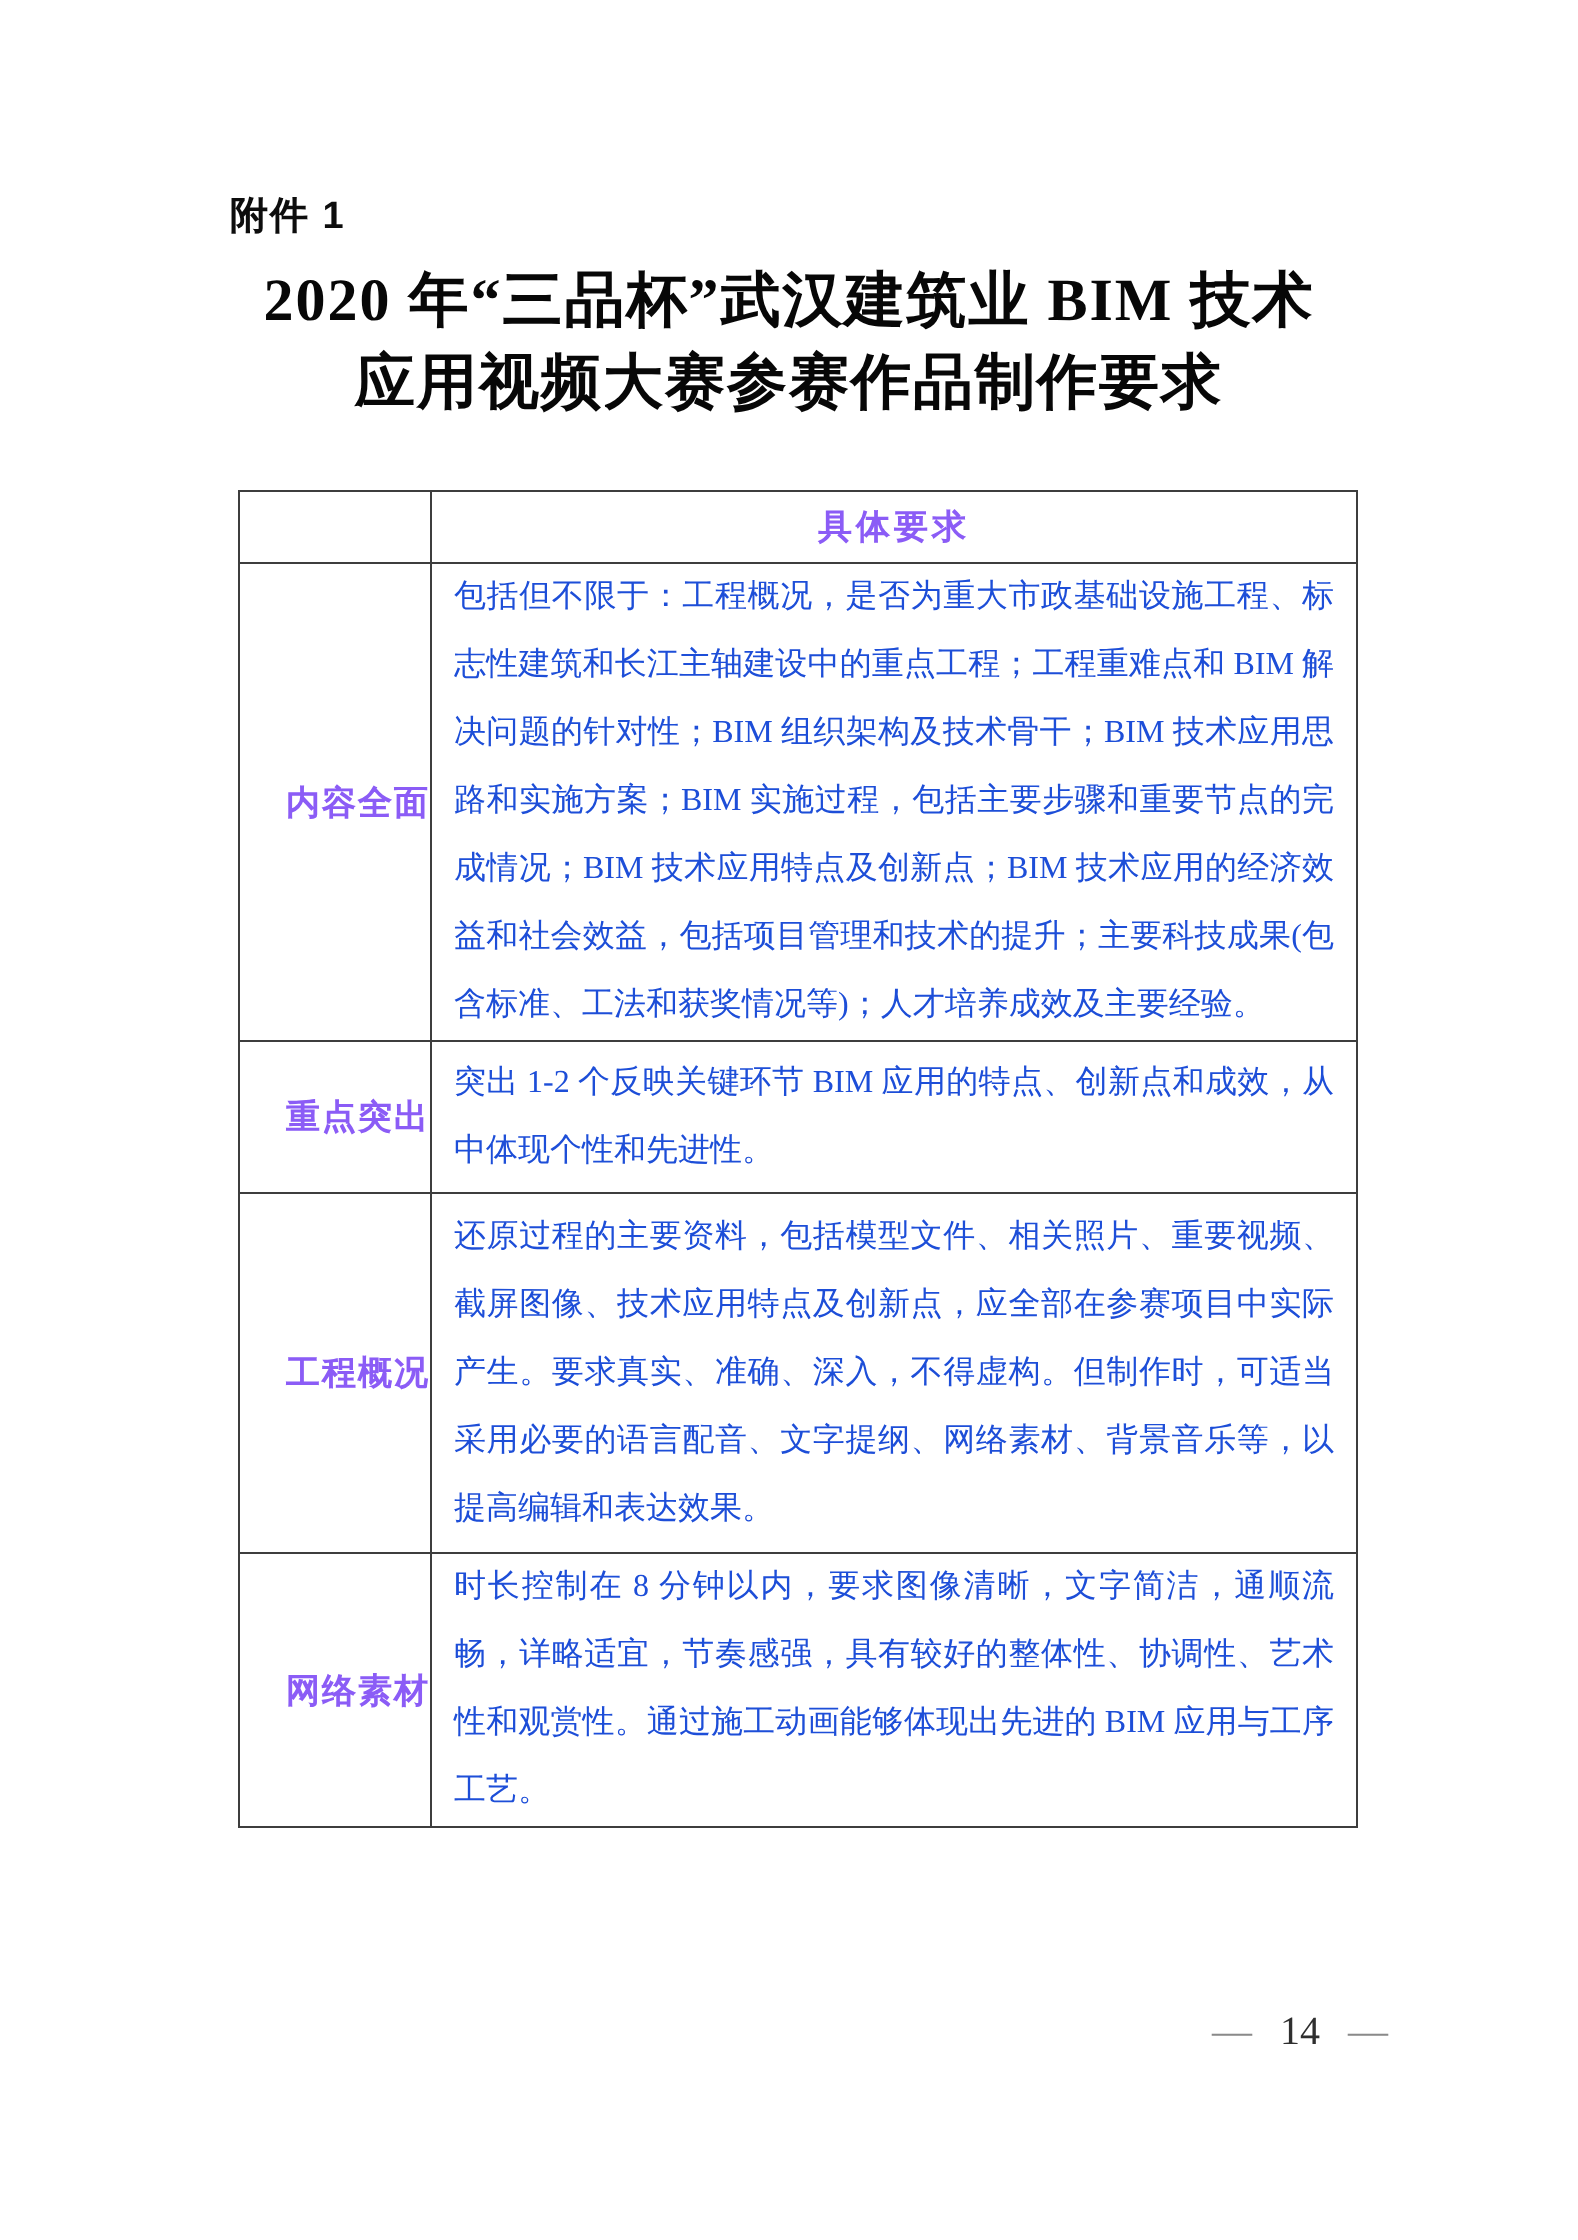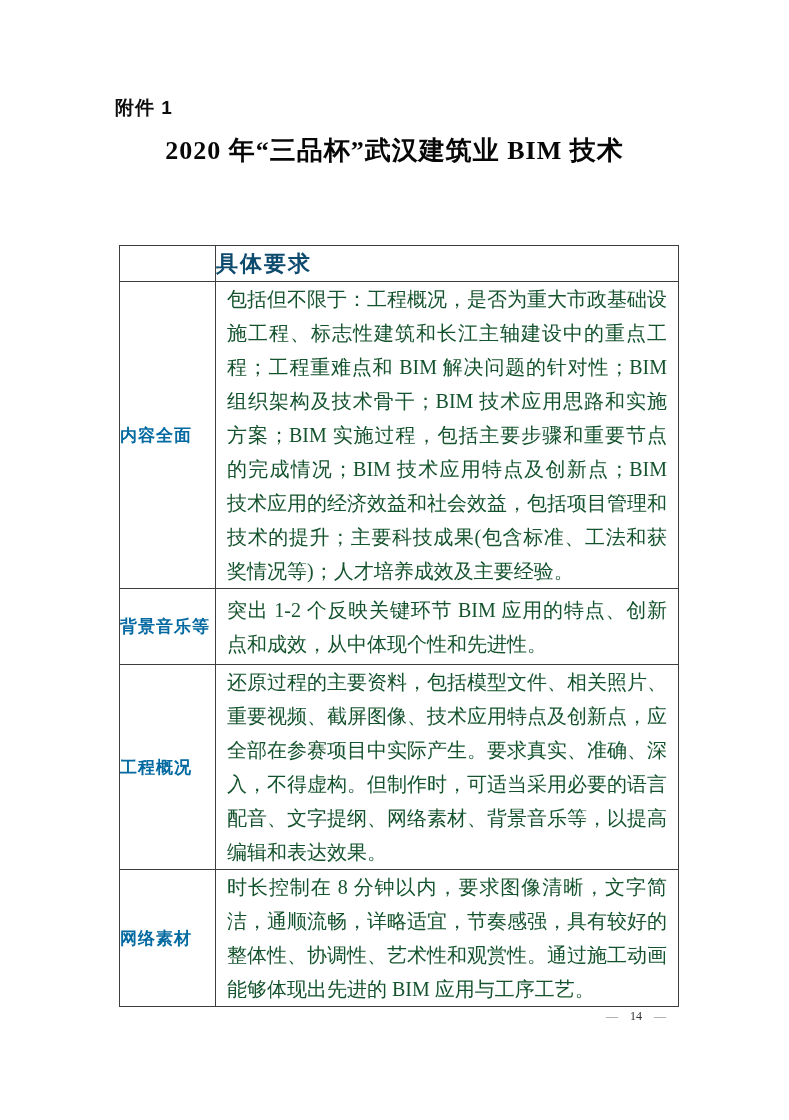--- a/index.html
+++ b/index.html
@@ -24,21 +24,21 @@
     letter-spacing: 1px;
   }
 
   .doc-title {
     position: absolute;
     left: 0;
     right: 0;
     top: 130px;
     text-align: center;
     font-weight: bold;
-    font-size: 26px;
+    font-size: 30px;
     line-height: 41px;
     color: #070707;
     letter-spacing: 1px;
   }
 
   table.req-table {
     position: absolute;
     left: 119px;
     top: 245px;
     width: 560px;
@@ -47,86 +47,88 @@
   }
   .req-table td {
     border: 1px solid #3d3d3d;
     vertical-align: middle;
   }
   .req-table col.c-label { width: 96px; }
 
   .req-table .corner-cell { background: #ffffff; }
 
   .req-table .header-cell {
+    text-align: center;
     font-weight: bold;
-    font-size: 22px;
+    font-size: 17px;
     letter-spacing: 2px;
-    color: #0c4a6e;
+    color: #8b5cf6;
   }
   .req-table tr.header-row td { height: 36px; }
 
   .req-table .label-cell {
-    text-align: left;
+    text-align: right;
     font-weight: bold;
     font-size: 17px;
     letter-spacing: 1px;
-    color: #0369a1;
+    color: #8b5cf6;
   }
   .req-table .content-cell {
     padding: 0 11px;
-    font-size: 20px;
+    font-size: 16px;
     line-height: 34px;
     text-align: justify;
     text-justify: inter-ideograph;
-    color: #14532d;
+    color: #1d4ed8;
   }
 
   .req-table tr.row-0 td { height: 239px; }
   .req-table tr.row-1 td { height: 76px; }
   .req-table tr.row-2 td { height: 180px; }
   .req-table tr.row-3 td { height: 122px; }
 
   .page-footer {
     position: absolute;
     left: 606px;
     top: 1006px;
-    font-size: 12px;
+    font-size: 20px;
     line-height: 20px;
     color: #2a2a2a;
     white-space: nowrap;
     text-align: right;
   }
   .page-footer .dash { color: #8a8a8a; }
   .page-footer .num { margin: 0 9px; color: #2f2f2f; }
 </style>
 </head>
 <body>
 
 <div class="attachment-label">附件 1</div>
 
 <div class="doc-title">
   <div>2020 年“三品杯”武汉建筑业 BIM 技术</div>
+  <div>应用视频大赛参赛作品制作要求</div>
 </div>
 
 <table class="req-table">
   <colgroup>
     <col class="c-label">
     <col>
   </colgroup>
   <tbody>
       <tr class="header-row">
     <td class="corner-cell"></td>
     <td class="header-cell">具体要求</td>
   </tr>
   <tr class="row-0">
     <td class="label-cell">内容全面</td>
     <td class="content-cell">包括但不限于：工程概况，是否为重大市政基础设施工程、标志性建筑和长江主轴建设中的重点工程；工程重难点和 BIM 解决问题的针对性；BIM 组织架构及技术骨干；BIM 技术应用思路和实施方案；BIM 实施过程，包括主要步骤和重要节点的完成情况；BIM 技术应用特点及创新点；BIM 技术应用的经济效益和社会效益，包括项目管理和技术的提升；主要科技成果(包含标准、工法和获奖情况等)；人才培养成效及主要经验。</td>
   </tr>
   <tr class="row-1">
-    <td class="label-cell">背景音乐等</td>
+    <td class="label-cell">重点突出</td>
     <td class="content-cell">突出 1-2 个反映关键环节 BIM 应用的特点、创新点和成效，从中体现个性和先进性。</td>
   </tr>
   <tr class="row-2">
     <td class="label-cell">工程概况</td>
     <td class="content-cell">还原过程的主要资料，包括模型文件、相关照片、重要视频、截屏图像、技术应用特点及创新点，应全部在参赛项目中实际产生。要求真实、准确、深入，不得虚构。但制作时，可适当采用必要的语言配音、文字提纲、网络素材、背景音乐等，以提高编辑和表达效果。</td>
   </tr>
   <tr class="row-3">
     <td class="label-cell">网络素材</td>
     <td class="content-cell">时长控制在 8 分钟以内，要求图像清晰，文字简洁，通顺流畅，详略适宜，节奏感强，具有较好的整体性、协调性、艺术性和观赏性。通过施工动画能够体现出先进的 BIM 应用与工序工艺。</td>
   </tr>

